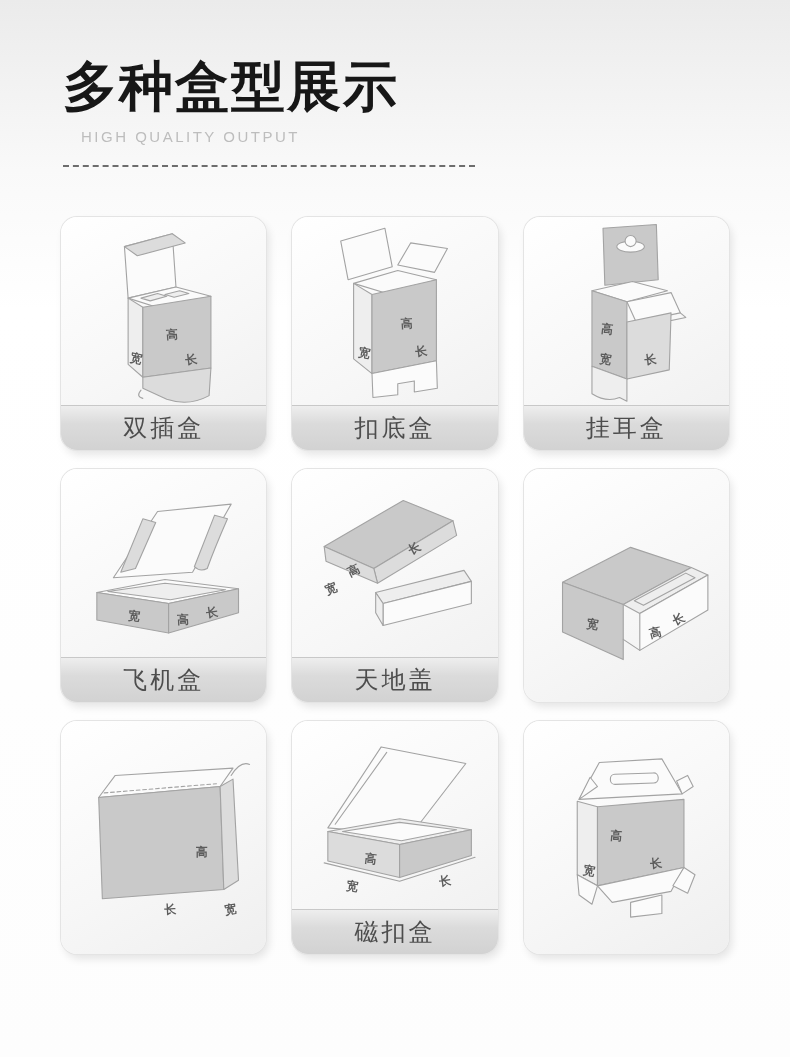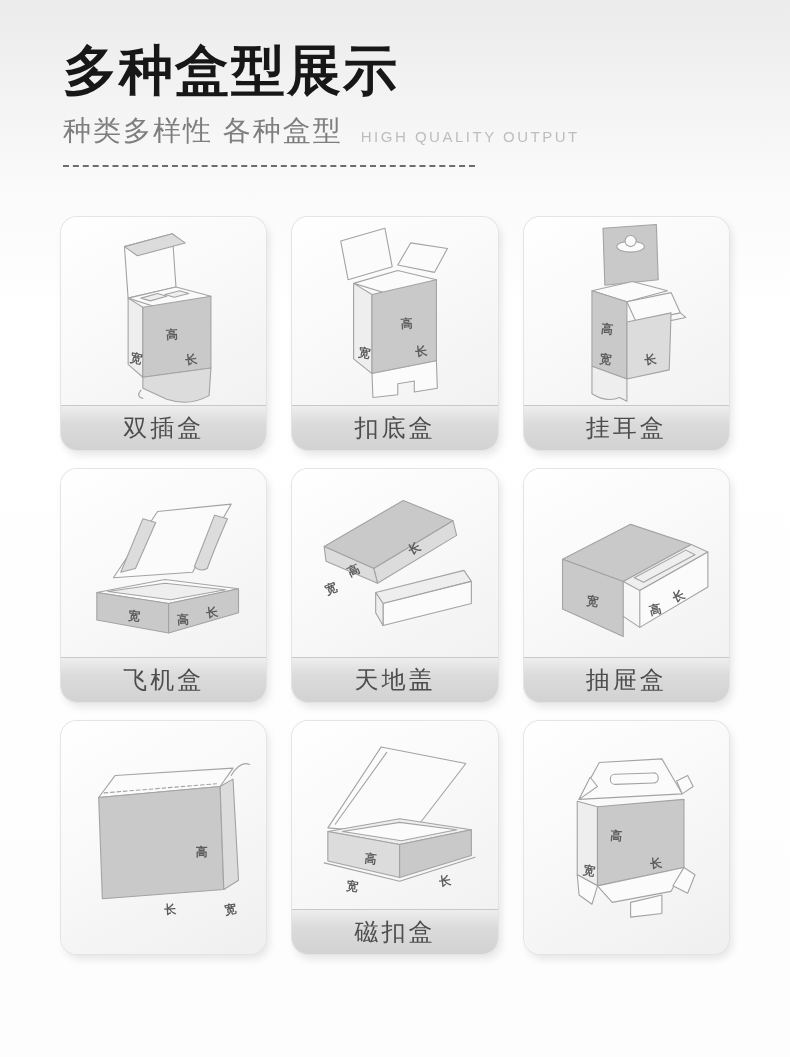--- a/index.html
+++ b/index.html
@@ -3,21 +3,21 @@
 <meta charset="utf-8">
 <style>
   * { margin:0; padding:0; box-sizing:border-box; }
   html,body { width:790px; height:1057px; overflow:hidden; }
   body {
     font-family:"Liberation Sans", sans-serif;
     background:linear-gradient(180deg,#ebebeb 0px,#f1f1f1 70px,#f9f9f9 170px,#ffffff 310px,#fdfdfd 100%);
   }
 
   
-  .header { padding:40px 0 0 63px; }
+  .header { padding:56px 0 0 63px; }
   .title {
     font-size:54px; font-weight:900; color:#171717;
     letter-spacing:2px; line-height:1.12;
   }
   .sub-row { display:flex; align-items:flex-end; margin-top:12px; }
   .subtitle { font-size:28px; color:#7e7e7e; letter-spacing:2px; }
   .tagline { font-size:15px; color:#bdbdbd; letter-spacing:2.5px; margin:0 0 5px 18px; white-space:nowrap; }
   .dash-sep { width:412px; border-top:2px dashed #6d6d6d; margin-top:15px; }
 
   
@@ -57,21 +57,20 @@
     font-size:13px; font-weight:bold; fill:#5c5c5c;
     stroke:none; text-anchor:middle;
   }
 </style>
 </head>
 <body>
 
 <div class="header">
   <div class="title">多种盒型展示</div>
   <div class="sub-row">
-    <div class="subtitle">种类多样性 各种盒型</div>
     <div class="tagline">HIGH QUALITY OUTPUT</div>
   </div>
   <div class="dash-sep"></div>
 </div>
 
 <div class="grid">
 
   <div class="card">
     <div class="illus">
       <svg class="box" width="176" height="184" viewBox="0 0 190 200">
@@ -171,21 +170,20 @@
         <polygon class="f-dark" points="26,96 92,120 92,180 26,150"></polygon>
         <polygon class="f-light" points="92,120 166,80 184,88 110,130"></polygon>
         <polygon class="f-white" points="110,130 184,88 184,126 110,170"></polygon>
         <line class="ln" x1="92" y1="158" x2="110" y2="170"></line>
         <polygon class="ln" points="104,116 160,86 170,91 114,121"></polygon>
         <text x="58" y="146" transform="rotate(8 58 146)">宽</text>
         <text x="128" y="155" transform="rotate(-14 128 155)">高</text>
         <text x="154" y="140" transform="rotate(-24 154 140)">长</text>
       </svg>
     </div>
-    <div class="card-label">抽屉盒</div>
   </div>
 
   <div class="card">
     <div class="illus">
       <svg class="box" width="176" height="184" viewBox="0 0 190 200">
         <polygon class="f-white" points="24,56 42,32 170,24 156,44"></polygon>
         <line class="ln dashline" x1="30" y1="51" x2="152" y2="41"></line>
         <path class="ln" d="M168,32 q10,-16 20,-12"></path>
         <polygon class="f-dark" points="24,56 156,44 160,156 28,166"></polygon>
         <polygon class="f-mid" points="156,44 170,36 176,146 160,156"></polygon>

